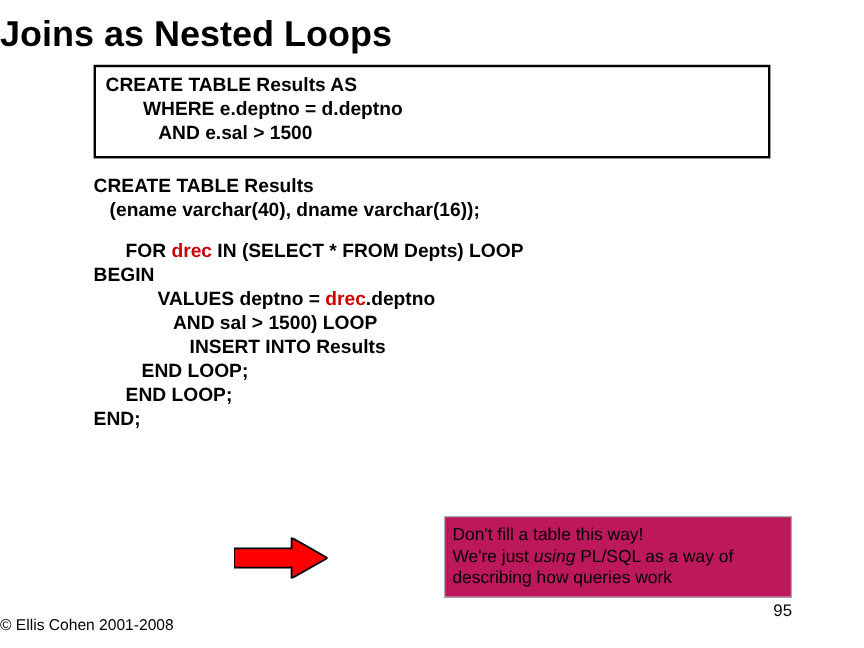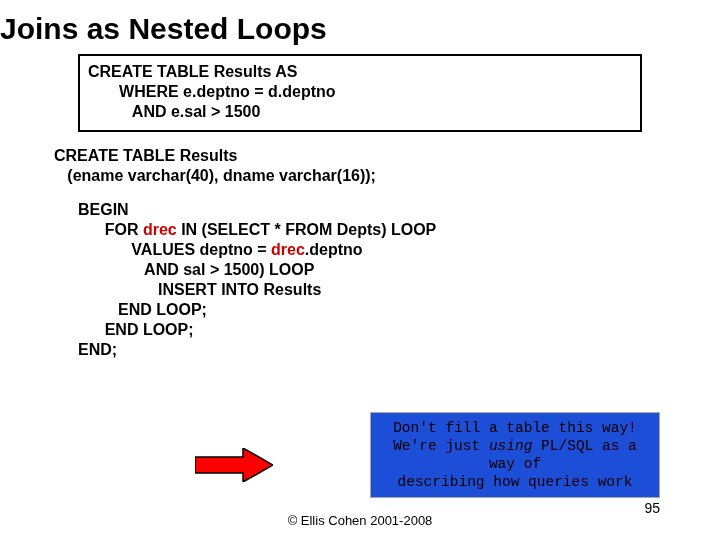--- a/index.html
+++ b/index.html
@@ -28,54 +28,54 @@
   }
   .code {
     font-family: Verdana, sans-serif;
     font-weight: bold;
     font-size: 16px;
     line-height: 1.25;
     color: #000;
     white-space: pre;
   }
   .section2 {
-    margin: 0 0 14px 54px;
+    margin: 0 0 14px 78px;
   }
   .section3 {
     margin: 0 0 0 78px;
   }
   .red { color: #cc0000; }
   .yellow-box {
     position: absolute;
     right: 60px;
     bottom: 42px;
     width: 290px;
-    background: #1d4ed8;
+    background: #be185d;
     border: 1px solid #aaa;
     padding: 6px 6px;
-    text-align: center;
-    font-family: Liberation Mono, monospace;
+    text-align: left;
+    font-family: Liberation Sans, sans-serif;
     font-size: 14.5px;
     line-height: 1.25;
   }
   .yellow-box .italic { font-style: italic; }
   .arrow {
     position: absolute;
     left: 195px;
     bottom: 58px;
     width: 78px;
     height: 34px;
   }
   .arrow svg { display: block; }
   .footer {
     position: absolute;
     bottom: 12px;
     left: 0;
     width: 100%;
-    text-align: center;
+    text-align: left;
     font-family: Arial, sans-serif;
     font-size: 13px;
     color: #000;
   }
   .pagenum {
     position: absolute;
     bottom: 24px;
     right: 60px;
     font-family: Arial, sans-serif;
     font-size: 14px;
@@ -92,22 +92,22 @@
   <div class="code">       WHERE e.deptno = d.deptno</div>
   <div class="code">          AND e.sal &gt; 1500</div>
 </div>
 
 <div class="section2">
   <div class="code">CREATE TABLE Results</div>
   <div class="code">   (ename varchar(40), dname varchar(16));</div>
 </div>
 
 <div class="section3">
+  <div class="code"><span>      FOR </span><span class="red">drec</span><span> IN (SELECT * FROM Depts) LOOP</span></div>
   <div class="code">BEGIN</div>
-  <div class="code"><span>      FOR </span><span class="red">drec</span><span> IN (SELECT * FROM Depts) LOOP</span></div>
   <div class="code"><span>            VALUES deptno = </span><span class="red">drec</span><span>.deptno</span></div>
   <div class="code">               AND sal &gt; 1500) LOOP</div>
   <div class="code">                  INSERT INTO Results</div>
   <div class="code">         END LOOP;</div>
   <div class="code">      END LOOP;</div>
   <div class="code">END;</div>
 </div>
 
 <div class="arrow">
   <svg width="78" height="34" viewBox="0 0 78 34">

